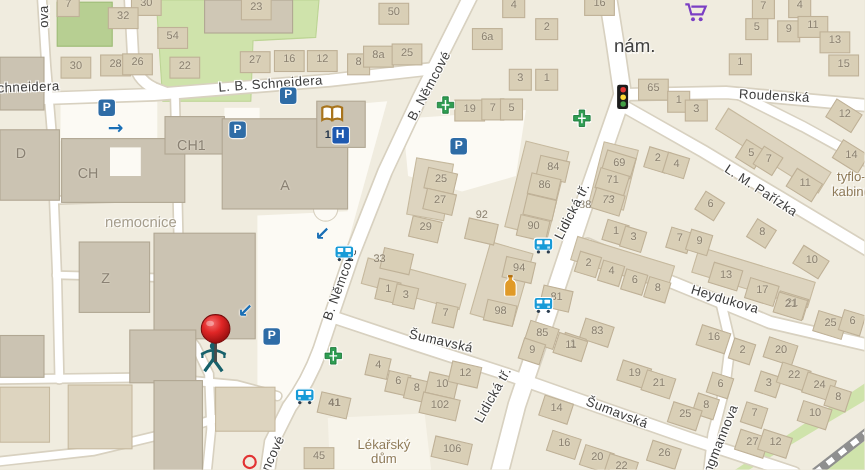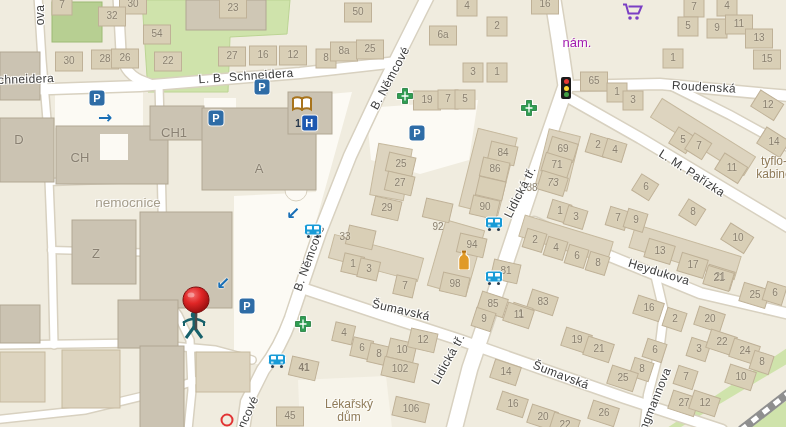--- a/index.html
+++ b/index.html
@@ -10,21 +10,21 @@
   .hnum{position:absolute;transform:translate(-50%,-50%);font-size:10px;color:#8b8170;
         white-space:nowrap;text-shadow:0 0 2px rgba(240,236,223,.9);}
   .street{position:absolute;transform-origin:center;font-size:12px;color:#3d3d3d;
         white-space:nowrap;letter-spacing:.4px;
         text-shadow:-1px -1px 0 #fff,1px -1px 0 #fff,-1px 1px 0 #fff,1px 1px 0 #fff,0 0 3px #fff;}
   .bldg{position:absolute;transform:translate(-50%,-50%);font-size:13px;color:#8a8173;
         white-space:nowrap;text-shadow:0 0 2px rgba(240,236,223,.9);}
   .area{position:absolute;transform:translate(-50%,-50%);text-align:center;line-height:1.1;white-space:nowrap;
         text-shadow:-1px -1px 0 rgba(255,255,255,.75),1px 1px 0 rgba(255,255,255,.75),0 0 3px rgba(255,255,255,.9);}
   .style-gray{color:#a59d8c;font-size:13.5px;}
-  .style-dark{color:#a21caf;font-size:13px;}
+  .style-dark{color:#404040;font-size:17px;}
   .style-brown{color:#8f7b59;font-size:12px;}
   .poi-label{position:absolute;left:125px;top:262px;font-size:15.5px;font-weight:bold;color:#141414;
         white-space:nowrap;z-index:26;
         text-shadow:-1px -1px 0 #fff,1px -1px 0 #fff,-1px 1px 0 #fff,1px 1px 0 #fff,0 0 4px #fff;}
   .map-icon{position:absolute;transform:translate(-50%,-50%);z-index:20;}
   .map-icon[data-name="map-pin-icon"]{transform:translate(-50%,-96%);z-index:40;}
   .map-icon[data-name="swimmer-icon"]{z-index:18;}
   .pk{width:15px;height:15px;background:#2e6ca6;border-radius:3px;color:#fff;
       font:bold 11px/15px "Liberation Sans",sans-serif;text-align:center;
       box-shadow:0 0 0 1px rgba(255,255,255,.8);}
@@ -314,21 +314,21 @@
       <span class="hnum" data-name="house-number" style="left: 693px; top: 264px;">17</span>
       <span class="hnum" data-name="house-number" style="left: 720px; top: 276px;">21</span>
       <span class="hnum" data-name="house-number" style="left: 535px; top: 239px;">2</span>
       <span class="hnum" data-name="house-number" style="left: 556px; top: 247px;">4</span>
       <span class="hnum" data-name="house-number" style="left: 577px; top: 255px;">6</span>
       <span class="hnum" data-name="house-number" style="left: 598px; top: 262px;">8</span>
       <span class="hnum" data-name="house-number" style="left: 401px; top: 163px;">25</span>
       <span class="hnum" data-name="house-number" style="left: 400px; top: 182px;">27</span>
       <span class="hnum" data-name="house-number" style="left: 387px; top: 207px;">29</span>
       <span class="hnum" data-name="house-number" style="left: 345px; top: 236px;">33</span>
-      <span class="hnum" data-name="house-number" style="left: 438px; top: 226px;">92</span>
+      <span class="hnum" data-name="house-number" style="left: 438px; top: 196px;">92</span>
       <span class="hnum" data-name="house-number" style="left: 503px; top: 152px;">84</span>
       <span class="hnum" data-name="house-number" style="left: 495px; top: 168px;">86</span>
       <span class="hnum" data-name="house-number" style="left: 491px; top: 187px; margin-left: 41px;">88</span>
       <span class="hnum" data-name="house-number" style="left: 485px; top: 206px;">90</span>
       <span class="hnum" data-name="house-number" style="left: 472px; top: 244px;">94</span>
       <span class="hnum" data-name="house-number" style="left: 455px; top: 283px;">98</span>
       <span class="hnum" data-name="house-number" style="left: 353px; top: 263px;">1</span>
       <span class="hnum" data-name="house-number" style="left: 369px; top: 268px;">3</span>
       <span class="hnum" data-name="house-number" style="left: 405px; top: 285px;">7</span>
       <span class="hnum" data-name="house-number" style="left: 506px; top: 270px;">81</span>

